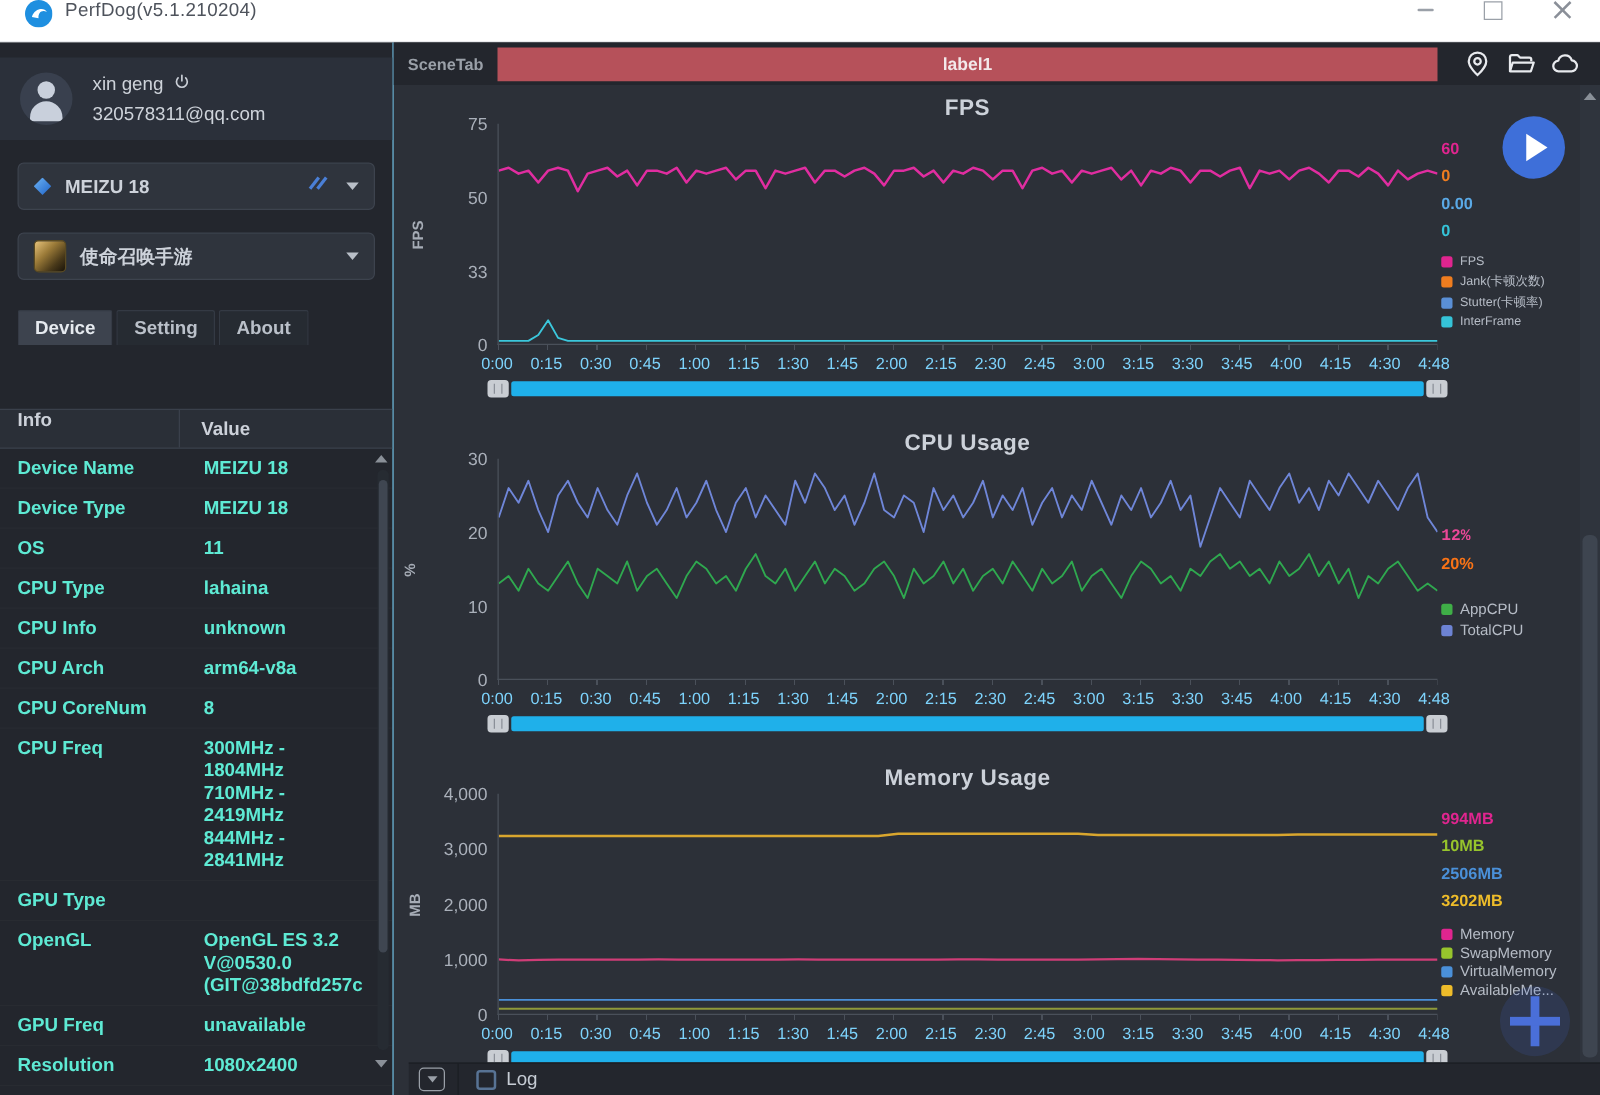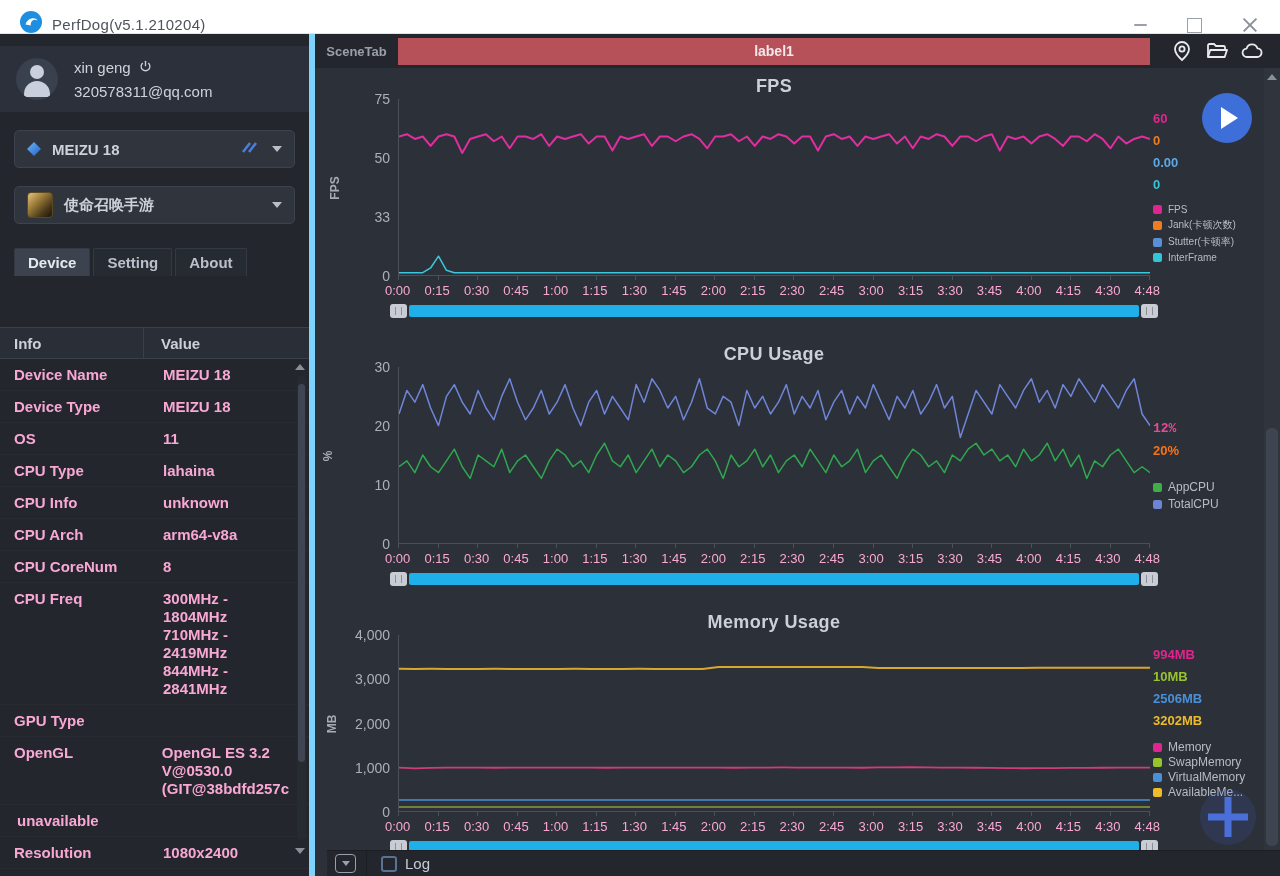--- a/index.html
+++ b/index.html
@@ -1,32 +1,32 @@
 <!DOCTYPE html>
 <html><head>
 <meta charset="utf-8">
 <style>
   *{box-sizing:border-box;margin:0;padding:0}
   html,body{width:1280px;height:876px;overflow:hidden}
   body{font-family:"Liberation Sans",sans-serif;background:#23262d;position:relative}
 
   
-  .titlebar{height:34px;background:#ffffff;border-bottom:1px solid #e2e4e8;display:flex;align-items:flex-end;padding-left:20px}
+  .titlebar{height:34px;background:#ffffff;border-bottom:1px solid #e2e4e8;display:flex;align-items:flex-start;padding-left:20px}
   .tb-logo{width:22px;height:22px;margin-right:10px;flex:0 0 auto}
   .tb-title{font-size:15px;color:#4e535c;letter-spacing:.3px}
   .win{margin-left:auto;display:flex;align-items:center;gap:40px;padding-right:22px}
   .ic-min{width:13px;height:2px;background:#9aa0a8;border-radius:1px}
   .ic-max{width:15px;height:15px;border:1.6px solid #9aa0a8}
   .ic-close{position:relative;width:16px;height:16px}
   .ic-close::before,.ic-close::after{content:'';position:absolute;left:-1px;top:7px;width:18px;height:1.8px;background:#8a8f98}
   .ic-close::before{transform:rotate(45deg)}.ic-close::after{transform:rotate(-45deg)}
 
   
   .app{position:absolute;top:34px;left:0;right:0;bottom:0;display:flex}
-  .sidebar{width:315px;background:#23262d;border-right:6px solid #7dd3fc;position:relative;overflow:hidden}
+  .sidebar{width:315px;background:#23262d;border-right:1px solid #7dd3fc;position:relative;overflow:hidden}
   .main{flex:1;background:#2c3038;position:relative}
 
   
   .user-card{margin-top:12px;background:#2b303a;padding:12px 16px;display:flex;gap:16px;align-items:center}
   .avatar{width:42px;height:42px;border-radius:50%;background:#39404e;position:relative;overflow:hidden;flex:0 0 auto}
   .avatar::before{content:'';position:absolute;top:7px;left:14px;width:14px;height:14px;border-radius:50%;background:#c9d0dc}
   .avatar::after{content:'';position:absolute;top:23px;left:8px;width:26px;height:16px;border-radius:13px 13px 0 0;background:#c9d0dc}
   .user-name-row{display:flex;align-items:center;gap:8px}
   .user-name{font-size:15px;color:#ced3da}
   .user-email{font-size:15px;color:#ced3da;margin-top:6px}
@@ -36,24 +36,24 @@
   .dd-label{font-size:15px;font-weight:bold;color:#cdd2da}
   .dd-right{margin-left:auto;display:flex;align-items:center;gap:12px}
   .caret{width:0;height:0;border-left:5px solid transparent;border-right:5px solid transparent;border-top:6px solid #b9bfc8}
   .game-ic{width:26px;height:26px;border-radius:4px;border:1px solid #5a4a22;background:linear-gradient(135deg,#e6c27a 0%,#9a7a38 38%,#4a3a1a 72%,#1a140a 100%)}
 
   .tabs{display:flex;margin:24px 0 0 14px;gap:3px}
   .tab{padding:5px 13px;background:#262b32;color:#bac0c9;font-size:15px;font-weight:bold;border:1px solid #343a44;border-bottom:none;border-radius:2px 2px 0 0;cursor:pointer}
   .tab.active{background:#3d434e;color:#e6eaef}
 
   .table{border-top:1px solid #3a404b;position:absolute;top:293px;left:0;right:0;bottom:0;overflow:hidden}
-  .thead{display:flex;height:31px;align-items:center;background:#2a2f37;border-bottom:1px solid #3a404b;font-size:15px;font-weight:bold;color:#ccd1d9}
+  .thead{display:flex;height:31px;align-items:flex-start;background:#2a2f37;border-bottom:1px solid #3a404b;font-size:15px;font-weight:bold;color:#ccd1d9}
   .thead .hl{width:143px;padding-left:14px}
   .thead .hv{flex:1;padding-left:17px;border-left:1px solid #3a404b;height:100%;display:flex;align-items:center}
-  .trow{display:flex;min-height:32px;font-size:15px;font-weight:bold;color:#f9a8d4;border-bottom:1px solid rgba(255,255,255,.025)}
+  .trow{display:flex;min-height:32px;font-size:15px;font-weight:bold;color:#5eead4;border-bottom:1px solid rgba(255,255,255,.025)}
   .tc{padding:7px 0 6px 14px;line-height:18px}
   .tl{width:146px}
   .tv{flex:1;padding-left:17px;white-space:pre-line;padding-right:20px}
   .tbl-scroll{position:absolute;right:3px;top:48px;bottom:36px;width:9px;background:#262b32;border-radius:4px}
   .tbl-thumb{position:absolute;top:8px;bottom:78px;left:1px;right:1px;background:#3f4651;border-radius:4px}
   .chev{position:absolute;right:4px;width:0;height:0;border-left:5px solid transparent;border-right:5px solid transparent}
   .chev-up{top:36px;border-bottom:6px solid #8a9098}
   .chev-down{bottom:22px;border-top:6px solid #8a9098}
 
   
@@ -72,21 +72,21 @@
   .unit{position:absolute;left:8px;top:50%;transform:translate(0,-50%) rotate(-90deg);transform-origin:center;color:#a6acb6;font-size:12px;font-weight:bold}
   .yaxis{position:absolute;right:8px;top:0;bottom:0;width:50px}
   .yaxis span{position:absolute;right:0;transform:translateY(-50%);font-size:14px;color:#aab0ba}
   .ticks4 span:nth-child(1){top:0}.ticks4 span:nth-child(2){top:33.33%}
   .ticks4 span:nth-child(3){top:66.67%}.ticks4 span:nth-child(4){top:100%}
   .ticks5 span:nth-child(1){top:0}.ticks5 span:nth-child(2){top:25%}
   .ticks5 span:nth-child(3){top:50%}.ticks5 span:nth-child(4){top:75%}.ticks5 span:nth-child(5){top:100%}
   .plot{width:752px;border-left:1px solid #4a505a;border-bottom:1px solid #4a505a;position:relative}
   .plot svg{position:absolute;left:0;top:0;width:100%;height:100%}
   .xticks{height:4px;margin-left:83px;width:752px;background:repeating-linear-gradient(90deg,#4a505a 0 1px,transparent 1px 39.55px)}
-  .xaxis{margin:3px 0 0 70px;width:775px;display:flex;justify-content:space-between;font-size:13px;color:#f9a8d4}
+  .xaxis{margin:3px 0 0 70px;width:775px;display:flex;justify-content:space-between;font-size:13px;color:#7dd3fc}
   .hscroll{margin:6px 0 0 75px;width:768px;height:14px;display:flex;align-items:stretch}
   .hs-handle{width:17px;background:#c9cdd3;border-radius:3px;position:relative;cursor:pointer}
   .hs-handle::after{content:'';position:absolute;top:3px;bottom:3px;left:5px;right:5px;border-left:1px solid #8a8f98;border-right:1px solid #8a8f98}
   .hs-bar{flex:1;background:#1fb0ea;border-radius:2px;margin:1px 2px;cursor:pointer}
 
   .rightcol{position:absolute;left:838px;top:32px;width:118px}
   .vals .val{font-size:13px;font-weight:bold;line-height:22px}
   .rc-cpu .vals{margin-top:42px}
   .legend{margin-top:8px;color:#b6bcc6}
   .leg{display:flex;align-items:center;gap:6px;margin:3px 0}
@@ -226,20 +226,21 @@
           <div class="trow">
             <div class="tc tl">GPU Type</div>
           </div>
           <div class="trow">
             <div class="tc tl">OpenGL</div>
             <div class="tc tv">OpenGL ES 3.2
 V@0530.0
 (GIT@38bdfd257c</div>
           </div>
           <div class="trow">
+            <div class="tc tl">GPU Freq</div>
             <div class="tc tv">unavailable</div>
           </div>
           <div class="trow">
             <div class="tc tl">Resolution</div>
             <div class="tc tv">1080x2400</div>
           </div>
         </div>
       <span class="chev chev-up"></span>
       <span class="tbl-scroll">
           <span class="tbl-thumb"></span>

